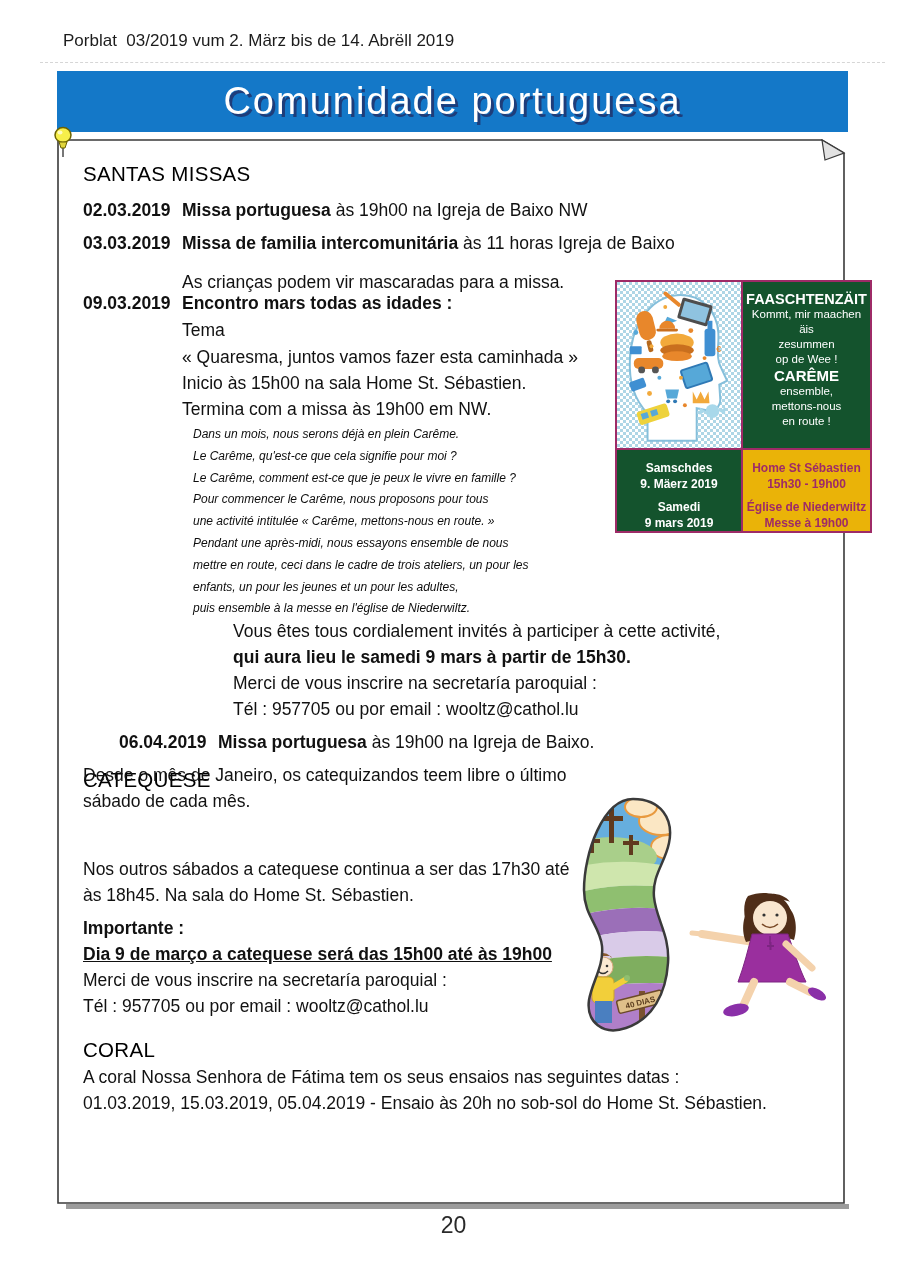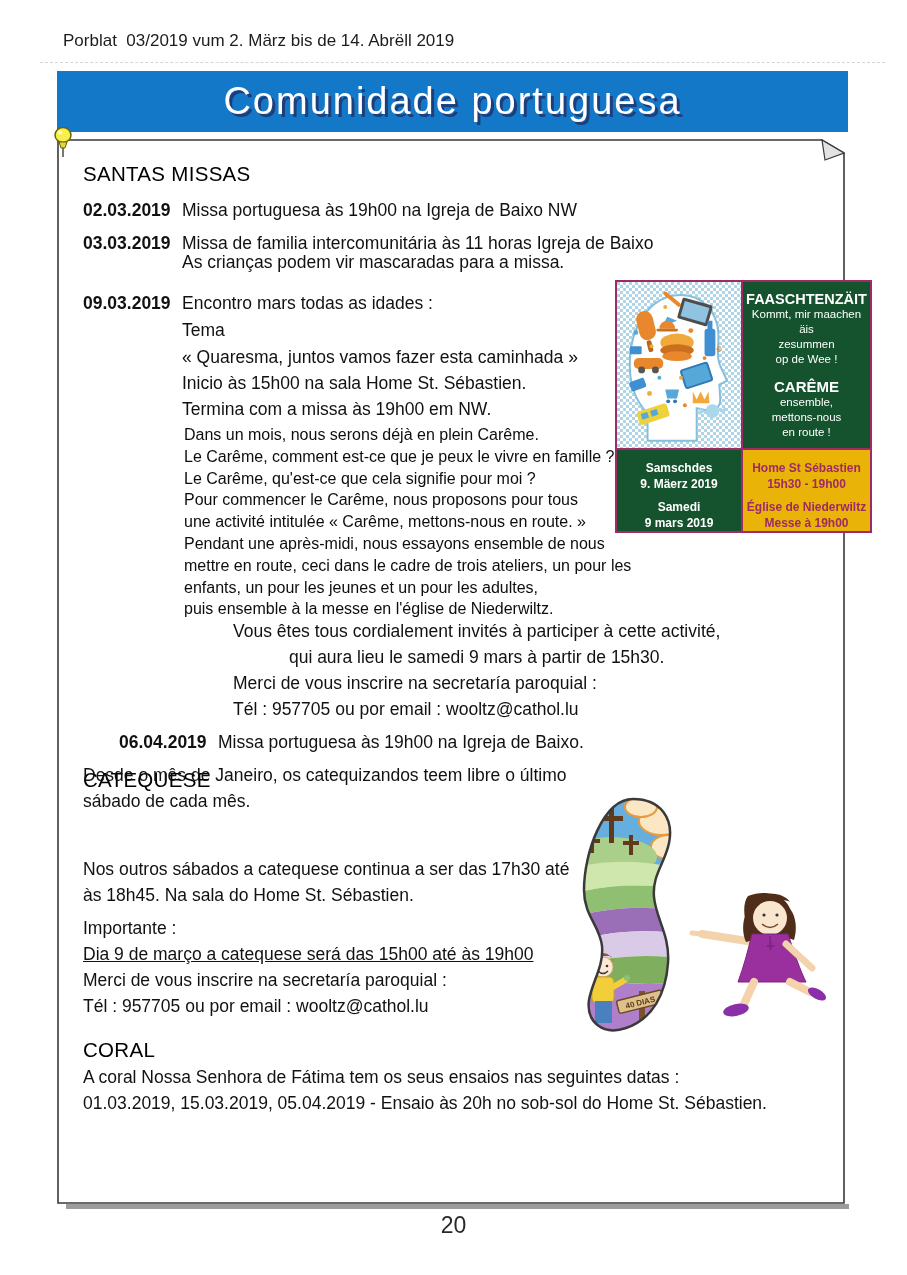--- a/index.html
+++ b/index.html
@@ -5,23 +5,23 @@
   html,body{margin:0;padding:0;background:#ffffff;}
   .page{position:relative;width:907px;height:1275px;background:#fff;overflow:hidden;
         font-family:"Liberation Sans","DejaVu Sans",sans-serif;color:#111;}
   .abs{position:absolute;}
   .hdr{font-size:17px;color:#1c1c1c;white-space:pre;}
   .rule{border-top:1px dashed #d6d6d6;height:0;}
   .banner{background:#1478c8;display:flex;align-items:center;justify-content:center;}
   .banner-title{color:#fff;font-size:38px;letter-spacing:2px;text-shadow:3px 3px 0 #1e3d7a;}
   .bt{font-size:17.5px;line-height:26px;}
   .h{font-size:20.5px;letter-spacing:.3px;color:#000;}
-  .b{font-weight:normal;text-align:center;}
+  .b{font-weight:bold;}
   .date{display:inline-block;width:99px;font-weight:bold;}
-  .it{font-size:16px;line-height:21.8px;color:#0d0d0d;}
+  .it{font-style:italic;font-size:12px;line-height:21.8px;color:#0d0d0d;margin-left:9px;}
   .ul{text-decoration:underline;}
   .flyer{background:#9e2b67;padding:2px;display:grid;
          grid-template-columns:124px 1fr;grid-template-rows:166px 1fr;gap:2px;
          box-sizing:border-box;}
   .checker{background-color:#aed6e6;
      background-image:linear-gradient(45deg,#ffffff 25%,transparent 25%,transparent 75%,#ffffff 75%),
                       linear-gradient(45deg,#ffffff 25%,transparent 25%,transparent 75%,#ffffff 75%);
      background-size:6px 6px;background-position:0 0,3px 3px;
      display:flex;align-items:center;justify-content:center;}
   .fl-magenta{background:#14532d;color:#fff;text-align:center;}
@@ -60,34 +60,34 @@
 
   <div class="abs h" style="left:83px;top:162px;">SANTAS MISSAS</div>
 
   <div class="abs bt" style="left:83px;top:197px;">
     <span class="date">02.03.2019</span><span class="b">Missa portuguesa</span><span> às 19h00 na Igreja de Baixo NW</span>
   </div>
 
   <div class="abs bt" style="left:83px;top:230px;">
     <span class="date">03.03.2019</span><span class="b">Missa de familia intercomunitária</span><span> às 11 horas Igreja de Baixo</span>
   </div>
-  <div class="abs bt" style="left:182px;top:249px;">As crianças podem vir mascaradas para a missa.</div>
+  <div class="abs bt" style="left:182px;top:269px;">As crianças podem vir mascaradas para a missa.</div>
 
   <div class="abs bt" style="left:83px;top:290px;">
     <span class="date">09.03.2019</span><span class="b">Encontro mars todas as idades :</span>
   </div>
   <div class="abs bt" style="left:182px;top:317px;">Tema</div>
   <div class="abs bt" style="left:182px;top:344px;">« Quaresma, juntos vamos fazer esta caminhada »</div>
   <div class="abs bt" style="left:182px;top:370px;">Inicio às 15h00 na sala Home St. Sébastien.</div>
   <div class="abs bt" style="left:182px;top:396px;">Termina com a missa às 19h00 em NW.</div>
 
   <div class="abs" style="left:184px;top:424px;">
     <div class="it">Dans un mois, nous serons déjà en plein Carême.</div>
+    <div class="it">Le Carême, qu'est-ce que cela signifie pour moi ?</div>
     <div class="it">Le Carême, comment est-ce que je peux le vivre en famille ?</div>
-    <div class="it">Le Carême, qu'est-ce que cela signifie pour moi ?</div>
     <div class="it">Pour commencer le Carême, nous proposons pour tous</div>
     <div class="it">une activité intitulée «  Carême, mettons-nous en route. »</div>
     <div class="it">Pendant une après-midi, nous essayons ensemble de nous</div>
     <div class="it">mettre en route, ceci dans le cadre de trois ateliers, un pour les</div>
     <div class="it">enfants, un pour les jeunes et un pour les adultes,</div>
     <div class="it">puis ensemble à la messe en l'église de Niederwiltz.</div>
   </div>
 
   <div class="abs" style="left:233px;top:618px;">
     <div class="bt">Vous êtes tous cordialement invités à participer à cette activité,</div>
@@ -167,21 +167,21 @@
           <circle cx="64" cy="120" r="2" fill="#e8872b"></circle>
         <circle cx="38" cy="92" r="2" fill="#56a8d8"></circle>
       </svg>
     </div>
 
     <div class="fl-magenta" style="padding-top:9px;">
       <div class="fl-title">FAASCHTENZÄIT</div>
       <div class="fl-line">Kommt, mir maachen äis</div>
       <div class="fl-line">zesummen</div>
       <div class="fl-line">op de Wee !</div>
-      <div class="fl-title" style="margin-top:11px;font-size:15px;">CARÊME</div>
+      <div class="fl-title" style="margin-top:0;font-size:15px;">CARÊME</div>
       <div class="fl-line">ensemble,</div>
       <div class="fl-line">mettons-nous</div>
       <div class="fl-line">en route !</div>
     </div>
 
     <div class="fl-magenta" style="padding-top:10px;">
       <div class="fl-small">Samschdes</div>
       <div class="fl-small">9. Mäerz 2019</div>
       <div class="gap6"></div>
       <div class="fl-small">Samedi</div>

